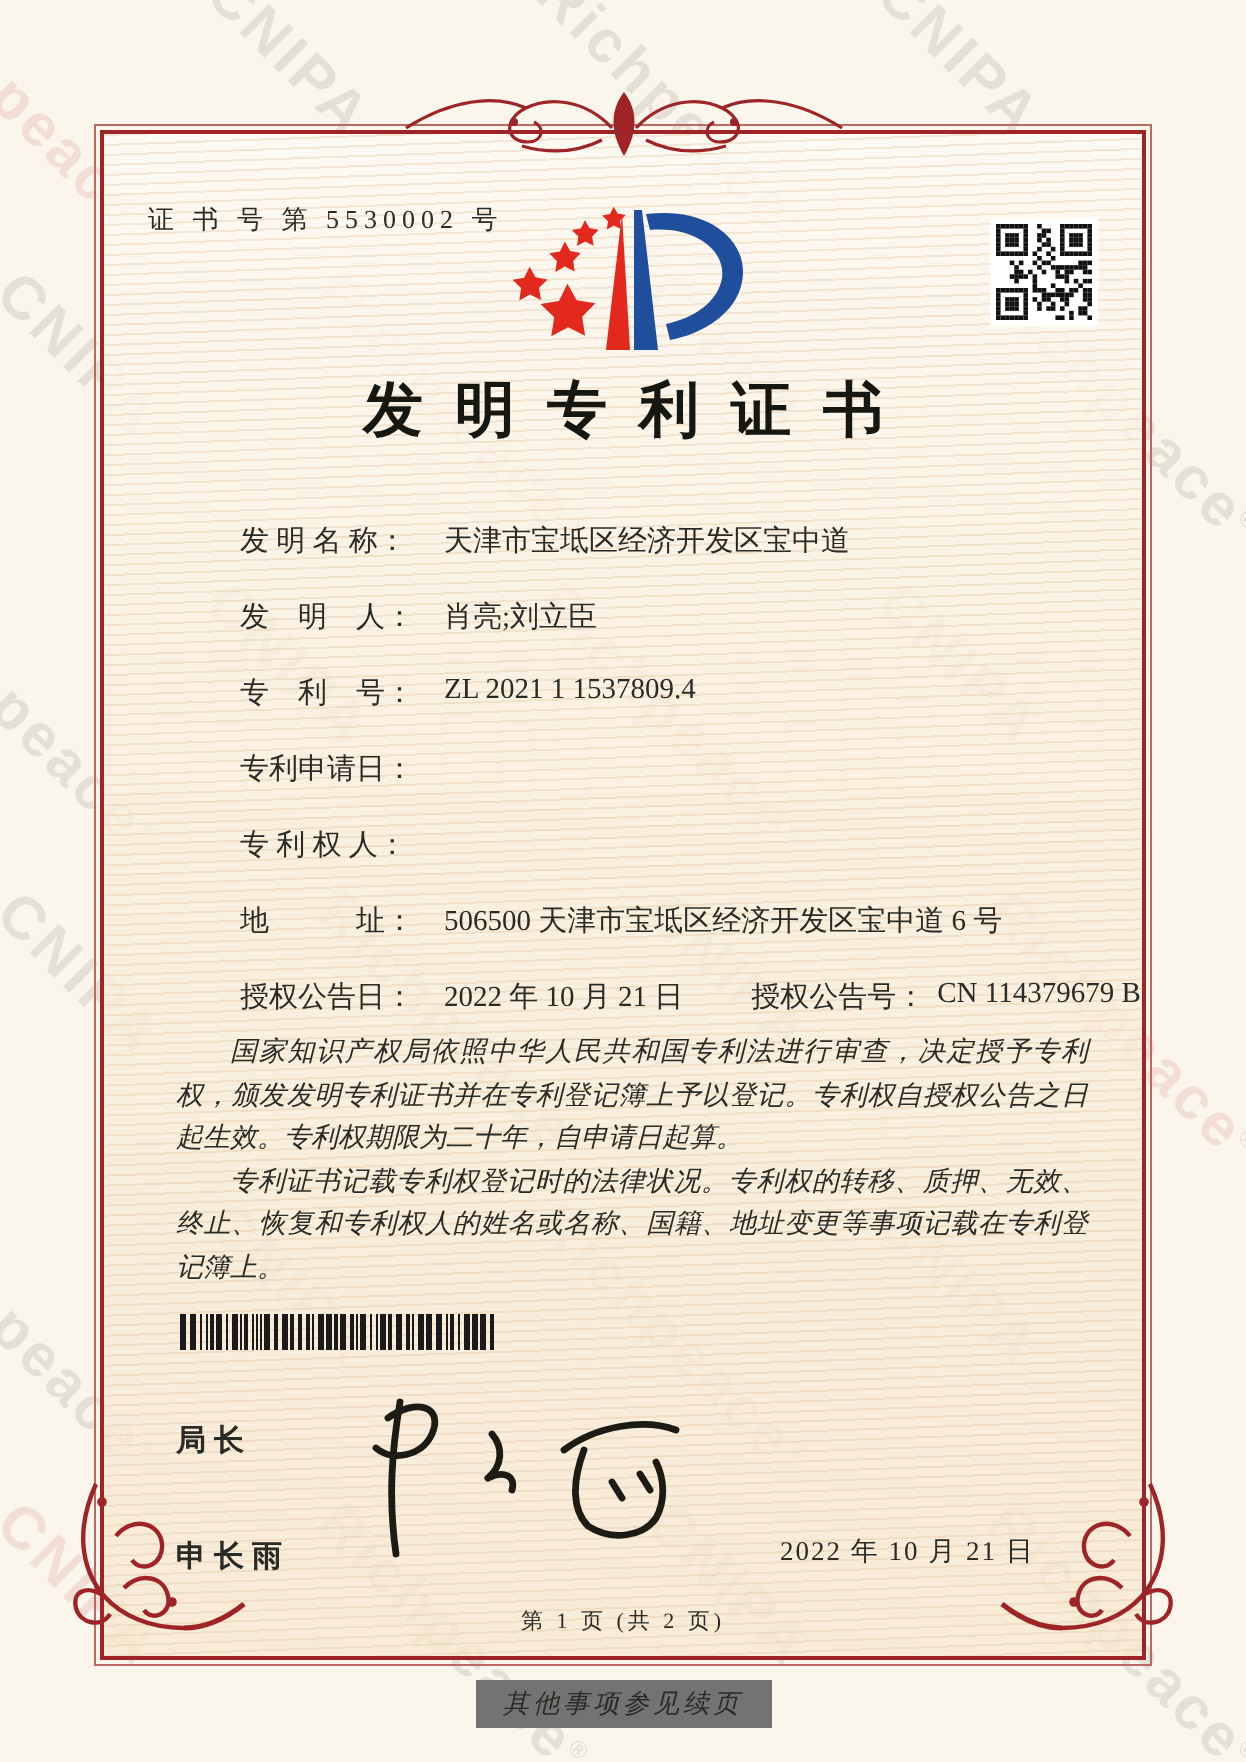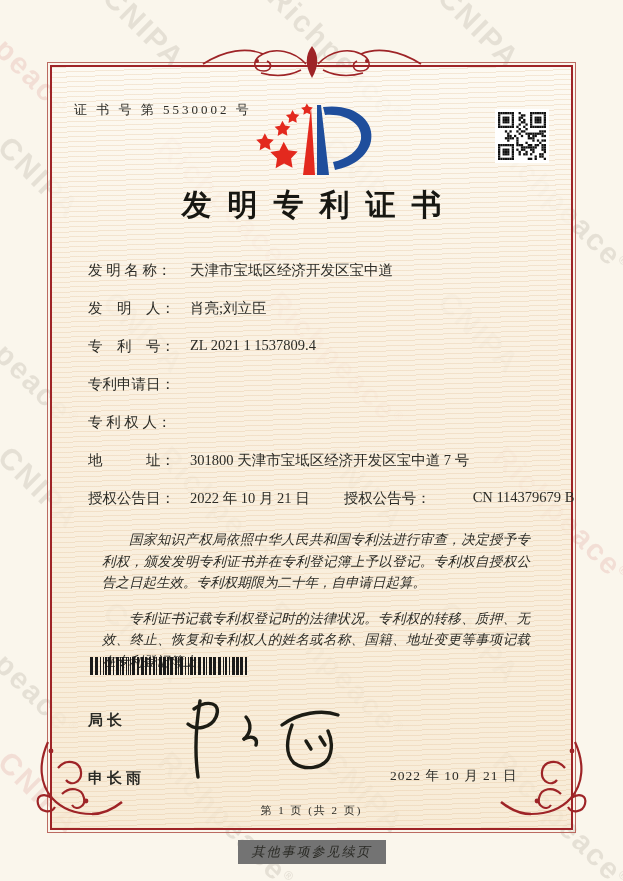--- a/index.html
+++ b/index.html
@@ -22,29 +22,29 @@
 
   .cert-no{position:absolute; left:22px; top:34px; font-size:13px; letter-spacing:3px;}
 
   .logo{position:absolute; left:50%; top:34px; transform:translateX(-50%); width:142px; height:80px;}
   .qr{position:absolute; right:22px; top:42px; width:48px; height:48px; background:#fff; padding:3px;}
 
   .title{position:absolute; left:0; right:0; top:118px; text-align:center;
          font-size:30px; font-weight:bold; letter-spacing:16px; text-indent:16px; color:#171712;}
 
   .fields{position:absolute; left:36px; top:194px; width:460px; font-size:14.5px;}
-  .field-row{height:38px; display:flex; align-items:flex-start;}
+  .field-row{height:38px; display:flex; align-items:flex-start;margin-left:32px;}
   .f-label{display:inline-block; min-width:96px; white-space:nowrap;}
   .f-value{margin-left:6px; white-space:nowrap;}
   .grant-row{display:flex;}
-  .grant-pair2{margin-left:34px; display:flex;gap:36px;}
+  .grant-pair2{margin-left:34px; display:flex;}
 
   .paras{position:absolute; left:36px; top:448px; width:456px; font-size:13.5px;
          line-height:21.5px; text-align:justify; font-style:italic;}
-  .paras p{margin:14px; text-indent:2em;}
+  .paras p{margin:0; text-indent:2em;}
 
   .barcode{position:absolute; left:38px; top:590px; width:158px; height:18px;}
 
   .sig-title{position:absolute; left:36px; top:644px; font-size:15px; letter-spacing:4px; font-weight:bold;}
   .sig-name{position:absolute; left:36px; top:702px; font-size:15px; letter-spacing:4px; font-weight:bold;}
   .signature{position:absolute; left:112px; top:624px; width:190px; height:96px;}
 
   .issue-date{position:absolute; left:338px; top:700px; font-size:13.5px; letter-spacing:1px;}
   .page-info{position:absolute; left:0; right:0; top:736px; text-align:center; font-size:11px; letter-spacing:2px;}
 
@@ -362,21 +362,21 @@
         <span class="f-value">ZL 2021 1 1537809.4</span>
       </div>
       <div class="field-row">
         <span class="f-label">专利申请日：</span>
       </div>
       <div class="field-row">
         <span class="f-label">专 利 权 人：</span>
       </div>
       <div class="field-row">
         <span class="f-label">地　　　址：</span>
-        <span class="f-value">301800 天津市宝坻区经济开发区宝中道 7 号</span>
+        <span class="f-value">506500 天津市宝坻区经济开发区宝中道 6 号</span>
       </div>
       <div class="field-row grant-row">
         <span class="f-label">授权公告日：</span>
         <span class="f-value">2022 年 10 月 21 日</span>
         <span class="grant-pair2">
           <span class="f-label" style="min-width:0">授权公告号：</span>
           <span class="f-value">CN 114379679 B</span>
         </span>
       </div>
     </div>

